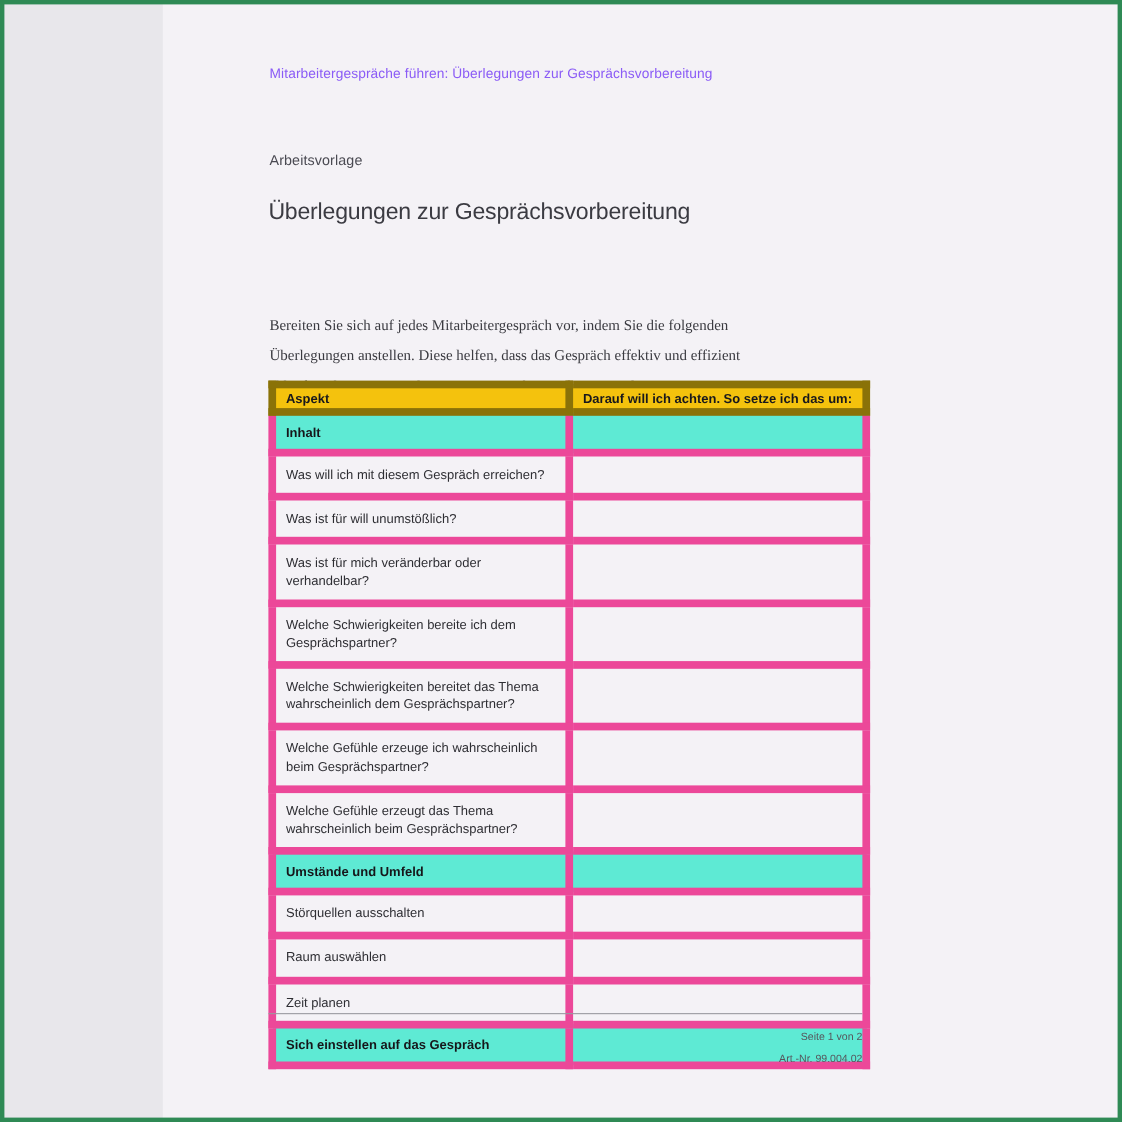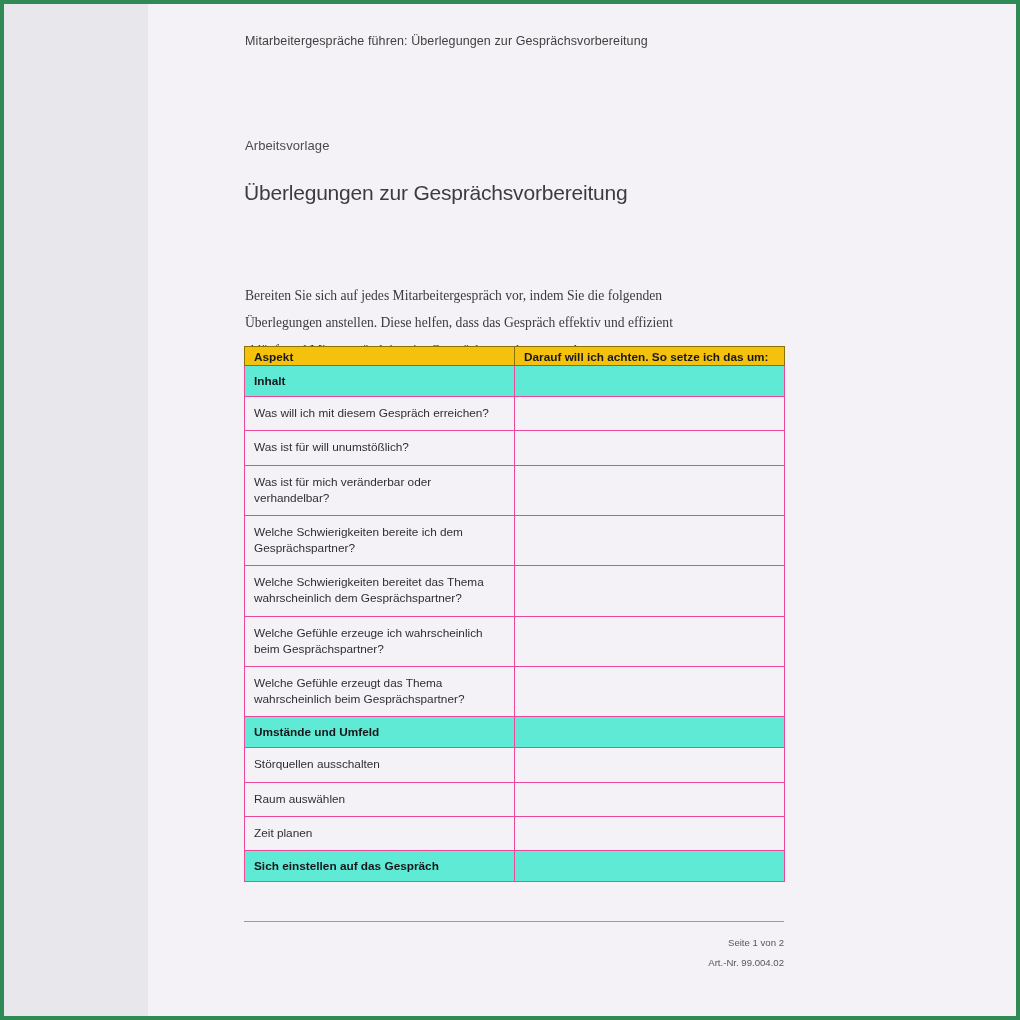--- a/index.html
+++ b/index.html
@@ -41,23 +41,23 @@
     left: 148px;
     top: 0;
     width: 872px;
     height: 1020px;
     background: #f4f2f6;
   }
 
   .eyebrow {
     position: absolute;
     left: 97px;
-    top: 34px;
+    top: 60px;
     font-size: 12.5px;
-    color: #404040;
+    color: #8b5cf6;
     letter-spacing: 0.1px;
     white-space: nowrap;
   }
 
   .kicker {
     position: absolute;
     left: 97px;
     top: 138px;
     font-size: 13px;
     color: #4a4a52;
@@ -90,21 +90,21 @@
   
   .sheet-table {
     position: absolute;
     left: 96px;
     top: 346px;
     width: 540px;
     border-collapse: collapse;
     table-layout: fixed;
   }
   .sheet-table td {
-    border: 1px solid #ec4899;
+    border: 7px solid #ec4899;
     padding: 0;
     vertical-align: middle;
   }
   .col-a { width: 270px; }
   .col-b { width: 270px; }
 
   .cell-pad {
     padding: 8px 9px 9px 9px;
     font-size: 11.8px;
     color: #2e2e33;

